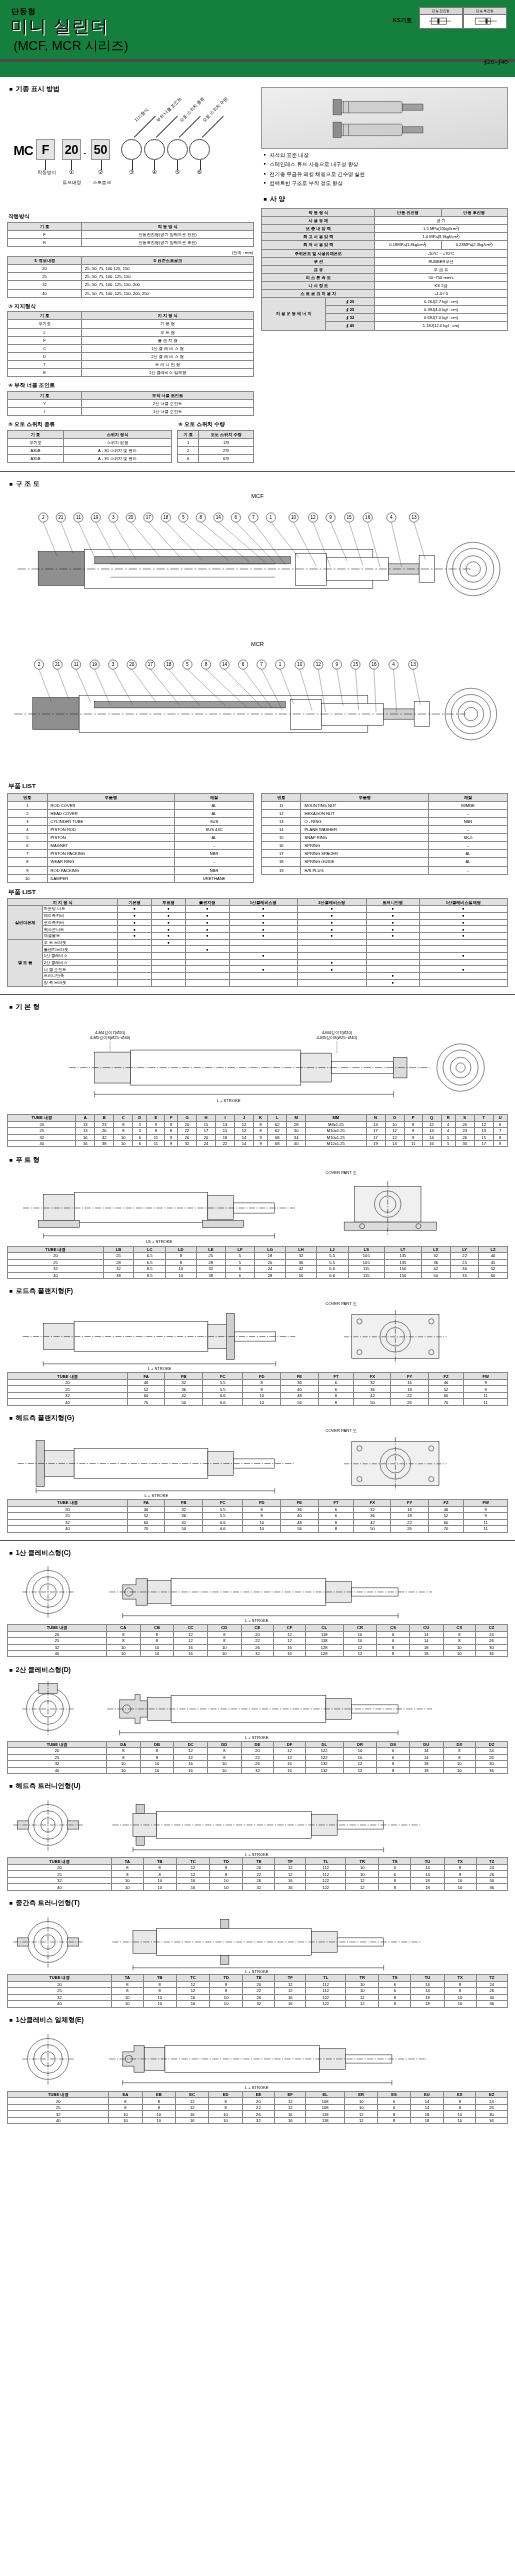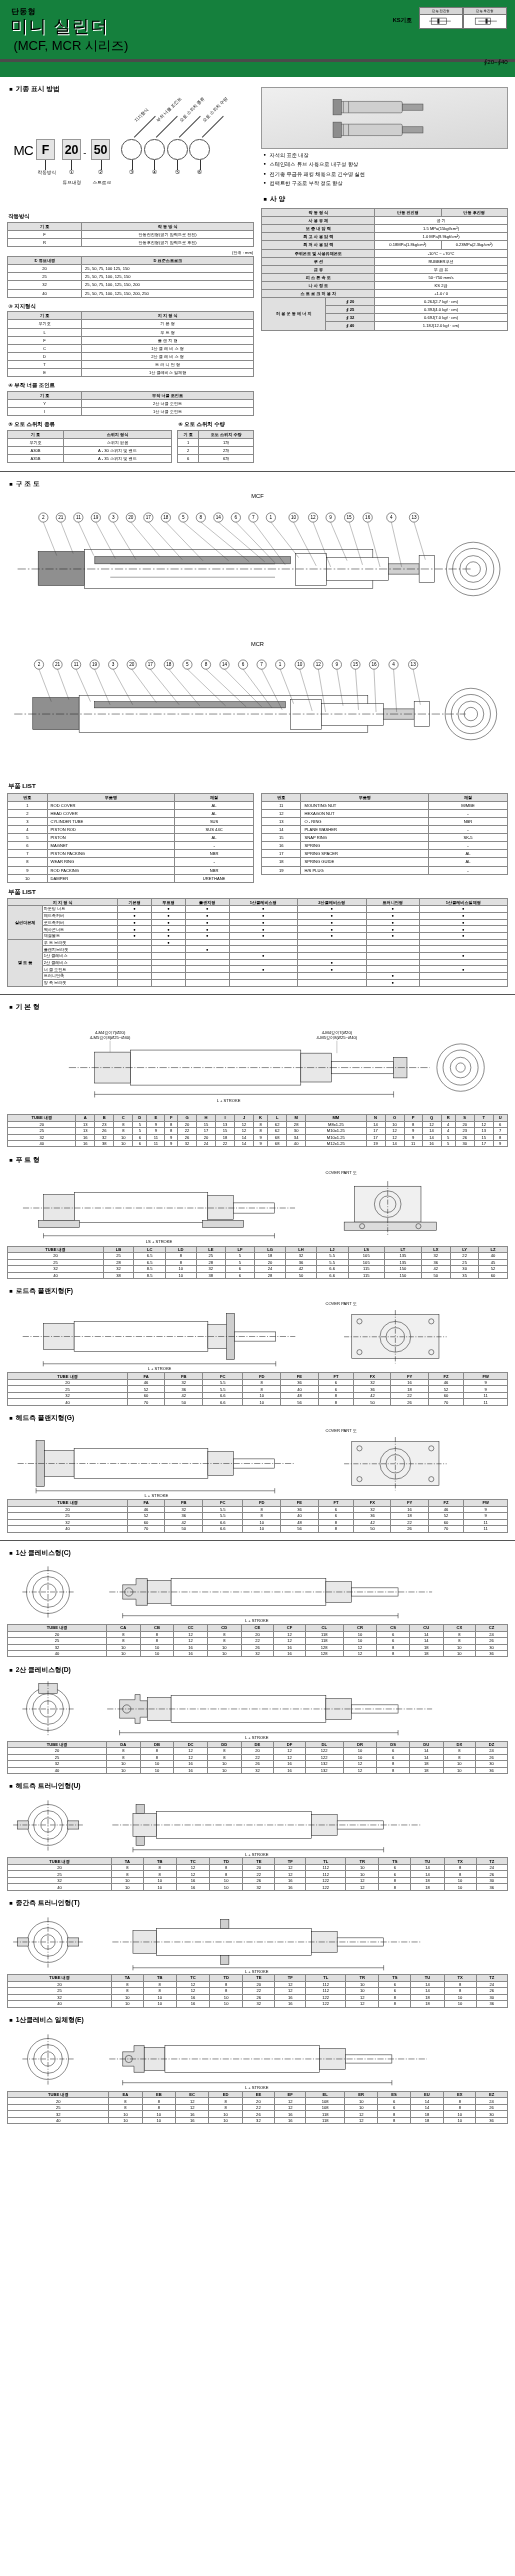--- a/index.html
+++ b/index.html
@@ -40,21 +40,21 @@
 
   table { border-collapse:collapse; width:100%; font-size:4.1px; }
   th, td { border:0.5px solid #8a8a8a; padding:1px 1.5px; text-align:center;
            vertical-align:middle; line-height:1.25; }
   th { background:#e0e0e0; font-weight:bold; }
   td.l { text-align:left; padding-left:3.1px; }
   .unit-note { text-align:right; font-size:4.1px; margin:3.1px 1px 1px 0; }
 
   
   .mcode { position:relative; height:98px; margin:5.2px 0 0 3.1px; }
-  .mcode .mc { position:absolute; left:3.1px; top:44px; font-size:13.4px; font-weight:normal; letter-spacing:-0.5px;}
+  .mcode .mc { position:absolute; left:3.1px; top:44px; font-size:13.4px; font-weight:bold; letter-spacing:-0.5px;}
   .mc-cell { position:absolute; top:40px; border:0.8px solid #999; background:#e4e4e4;
              width:18.5px; height:20.6px; font-size:12.4px; font-weight:bold;
              display:flex; align-items:center; justify-content:center; }
   .mc-circ { position:absolute; top:40px; width:20.6px; height:20.6px; border:0.6px solid #555;
              border-radius:50%; background:#fff; }
   .mc-dash { position:absolute; top:49px; font-size:9.3px; }
   .mc-stem { position:absolute; width:0.5px; background:#333; }
   .mc-num  { position:absolute; font-size:5.7px; text-align:center; width:12.4px; }
   .mc-lbl  { position:absolute; font-size:4.6px; text-align:center; }
   .mc-diag { position:absolute; font-size:4.4px; transform:rotate(-45deg);

